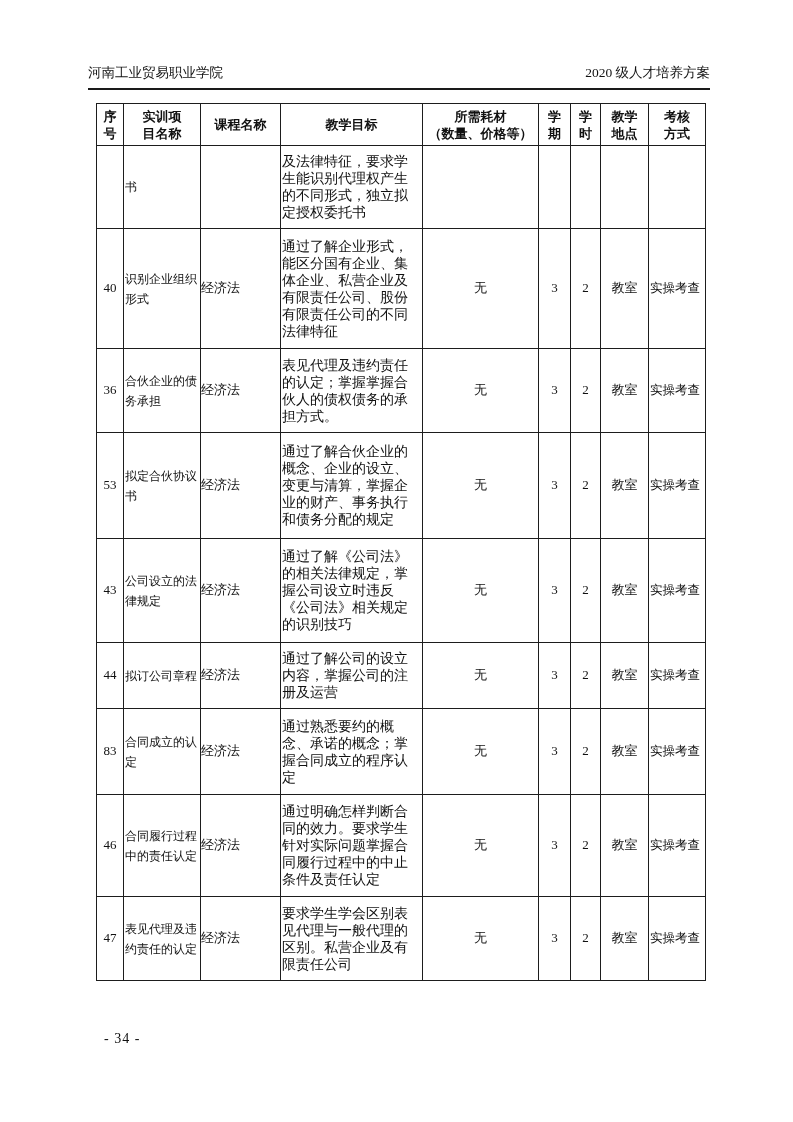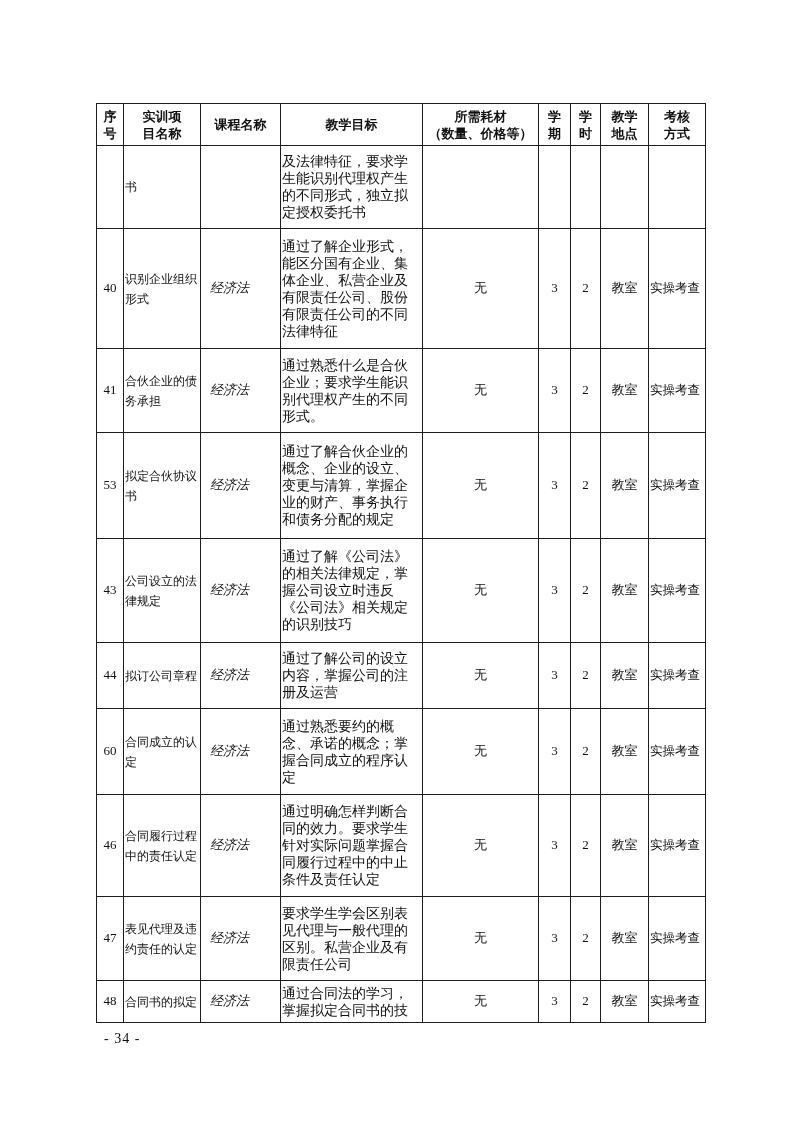--- a/index.html
+++ b/index.html
@@ -47,40 +47,44 @@
     height:42px;
   }
   .training-table td {
     font-size:13px;
     line-height:20.5px;
     padding:1px 2px;
   }
   td.c-index, td.c-materials, td.c-semester, td.c-hours, td.c-location { text-align:center; }
   td.c-assessment { text-align:left; font-size:12.5px; padding:1px 1px; }
   td.c-project { text-align:left; font-size:12px; line-height:20px; padding:1px 1px; }
-  td.c-course  { text-align:left; padding-left:9px;font-style:italic; }
+  td.c-course  { text-align:left; padding-left:0; }
   td.c-objective {
     text-align:left;
     font-size:14px;
     line-height:17px;
     padding:1px 1px;
     line-break:strict;
   }
   .doc-footer {
     position:absolute;
     left:104px; top:1031px;
     font-size:14px;
     letter-spacing:1px;
   }
 </style>
 </head>
 <body>
 
 <div class="page">
 
+  <div class="doc-header">
+    <span>河南工业贸易职业学院</span>
+    <span>2020 级人才培养方案</span>
+  </div>
 
   <table class="training-table">
     <colgroup>
       <col style="width:27px">
         <col style="width:77px">
         <col style="width:80px">
       <col style="width:142px">
         <col style="width:116px">
         <col style="width:32px">
       <col style="width:30px">
@@ -124,24 +128,24 @@
           <td class="c-project">识别企业组织形式</td>
           <td class="c-course">经济法</td>
           <td class="c-objective">通过了解企业形式，能区分国有企业、集体企业、私营企业及有限责任公司、股份有限责任公司的不同法律特征</td>
           <td class="c-materials">无</td>
           <td class="c-semester">3</td>
           <td class="c-hours">2</td>
           <td class="c-location">教室</td>
           <td class="c-assessment">实操考查</td>
         </tr>
         <tr style="height: 84px;">
-          <td class="c-index">41</td>
+          <td class="c-index">36</td>
           <td class="c-project">合伙企业的债务承担</td>
           <td class="c-course">经济法</td>
-          <td class="c-objective">通过熟悉什么是合伙企业；要求学生能识别代理权产生的不同形式。</td>
+          <td class="c-objective">表见代理及违约责任的认定；掌握掌握合伙人的债权债务的承担方式。</td>
           <td class="c-materials">无</td>
           <td class="c-semester">3</td>
           <td class="c-hours">2</td>
           <td class="c-location">教室</td>
           <td class="c-assessment">实操考查</td>
         </tr>
         <tr style="height: 106px;">
           <td class="c-index">53</td>
           <td class="c-project">拟定合伙协议书</td>
           <td class="c-course">经济法</td>
@@ -168,21 +172,21 @@
           <td class="c-project">拟订公司章程</td>
           <td class="c-course">经济法</td>
           <td class="c-objective">通过了解公司的设立内容，掌握公司的注册及运营</td>
           <td class="c-materials">无</td>
           <td class="c-semester">3</td>
           <td class="c-hours">2</td>
           <td class="c-location">教室</td>
           <td class="c-assessment">实操考查</td>
         </tr>
         <tr style="height: 86px;">
-          <td class="c-index">60</td>
+          <td class="c-index">83</td>
           <td class="c-project">合同成立的认定</td>
           <td class="c-course">经济法</td>
           <td class="c-objective">通过熟悉要约的概念、承诺的概念；掌握合同成立的程序认定</td>
           <td class="c-materials">无</td>
           <td class="c-semester">3</td>
           <td class="c-hours">2</td>
           <td class="c-location">教室</td>
           <td class="c-assessment">实操考查</td>
         </tr>
         <tr style="height: 102px;">
@@ -200,29 +204,18 @@
           <td class="c-index">47</td>
           <td class="c-project">表见代理及违约责任的认定</td>
           <td class="c-course">经济法</td>
           <td class="c-objective">要求学生学会区别表见代理与一般代理的区别。私营企业及有限责任公司</td>
           <td class="c-materials">无</td>
           <td class="c-semester">3</td>
           <td class="c-hours">2</td>
           <td class="c-location">教室</td>
           <td class="c-assessment">实操考查</td>
         </tr>
-        <tr style="height: 42px;">
-          <td class="c-index">48</td>
-          <td class="c-project">合同书的拟定</td>
-          <td class="c-course">经济法</td>
-          <td class="c-objective">通过合同法的学习，掌握拟定合同书的技</td>
-          <td class="c-materials">无</td>
-          <td class="c-semester">3</td>
-          <td class="c-hours">2</td>
-          <td class="c-location">教室</td>
-          <td class="c-assessment">实操考查</td>
-        </tr>
       </tbody>
   </table>
 
   <div class="doc-footer">- 34 -</div>
 
 </div>
 
 </body></html>

